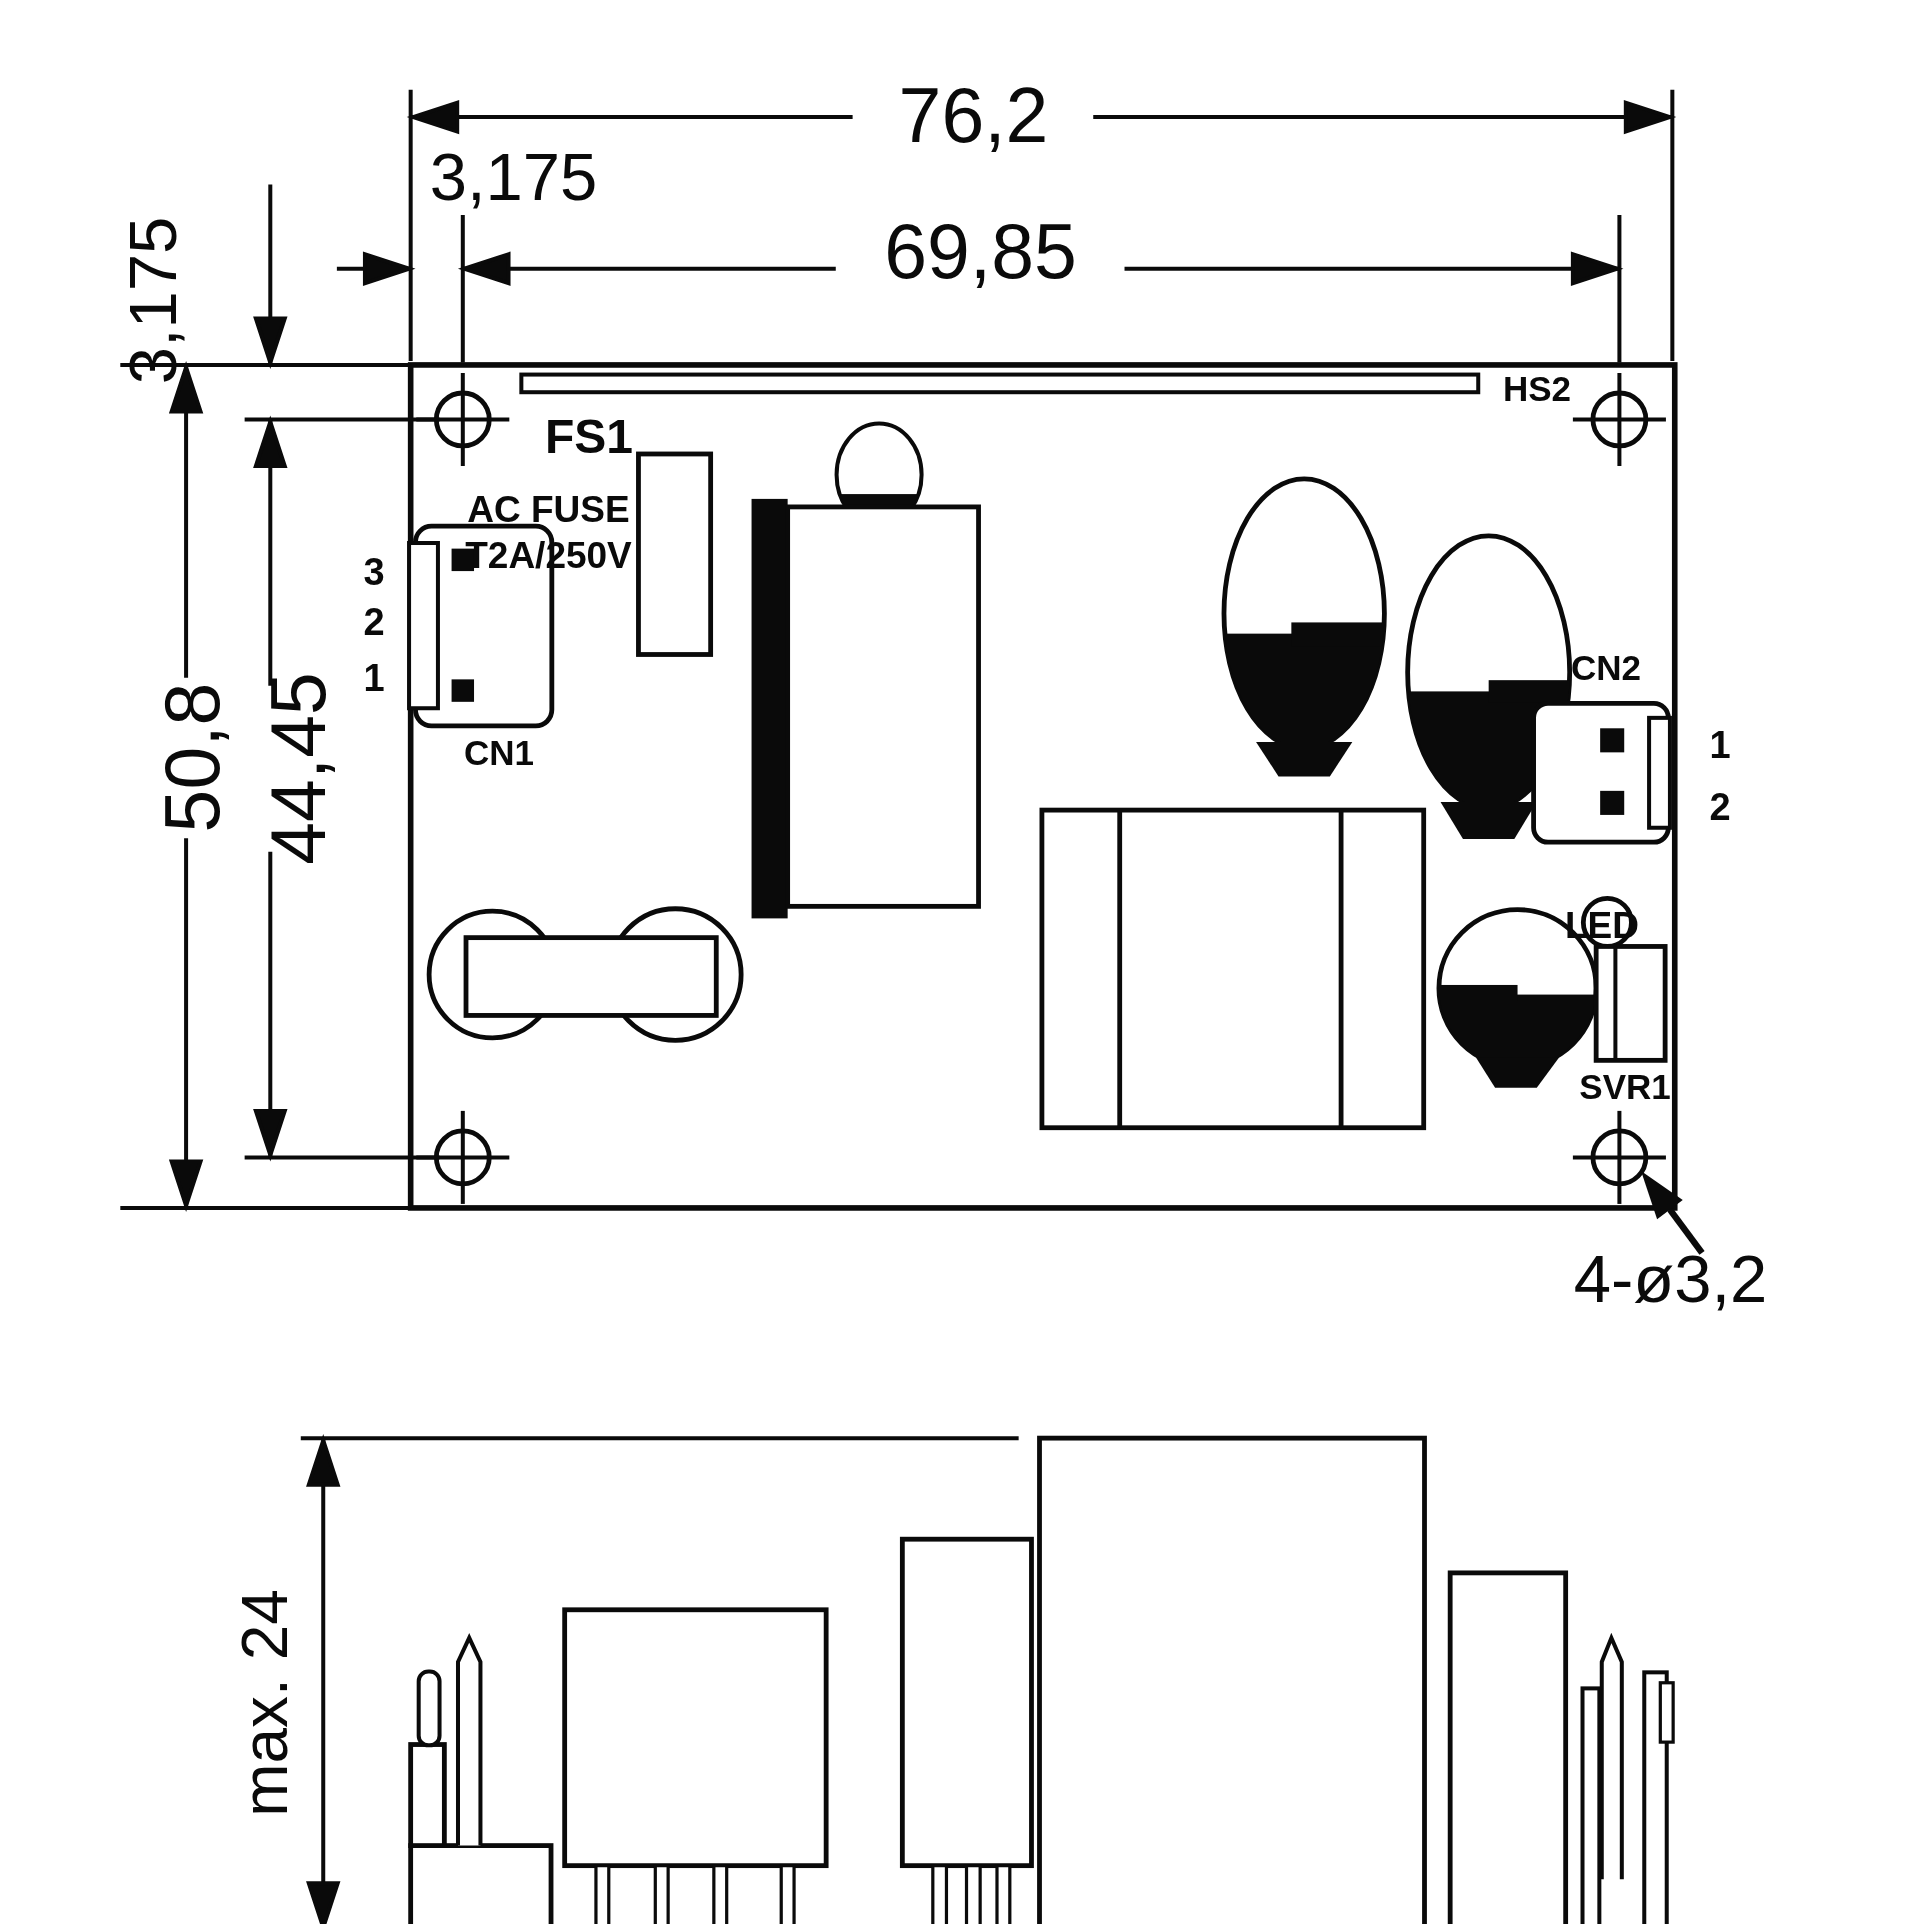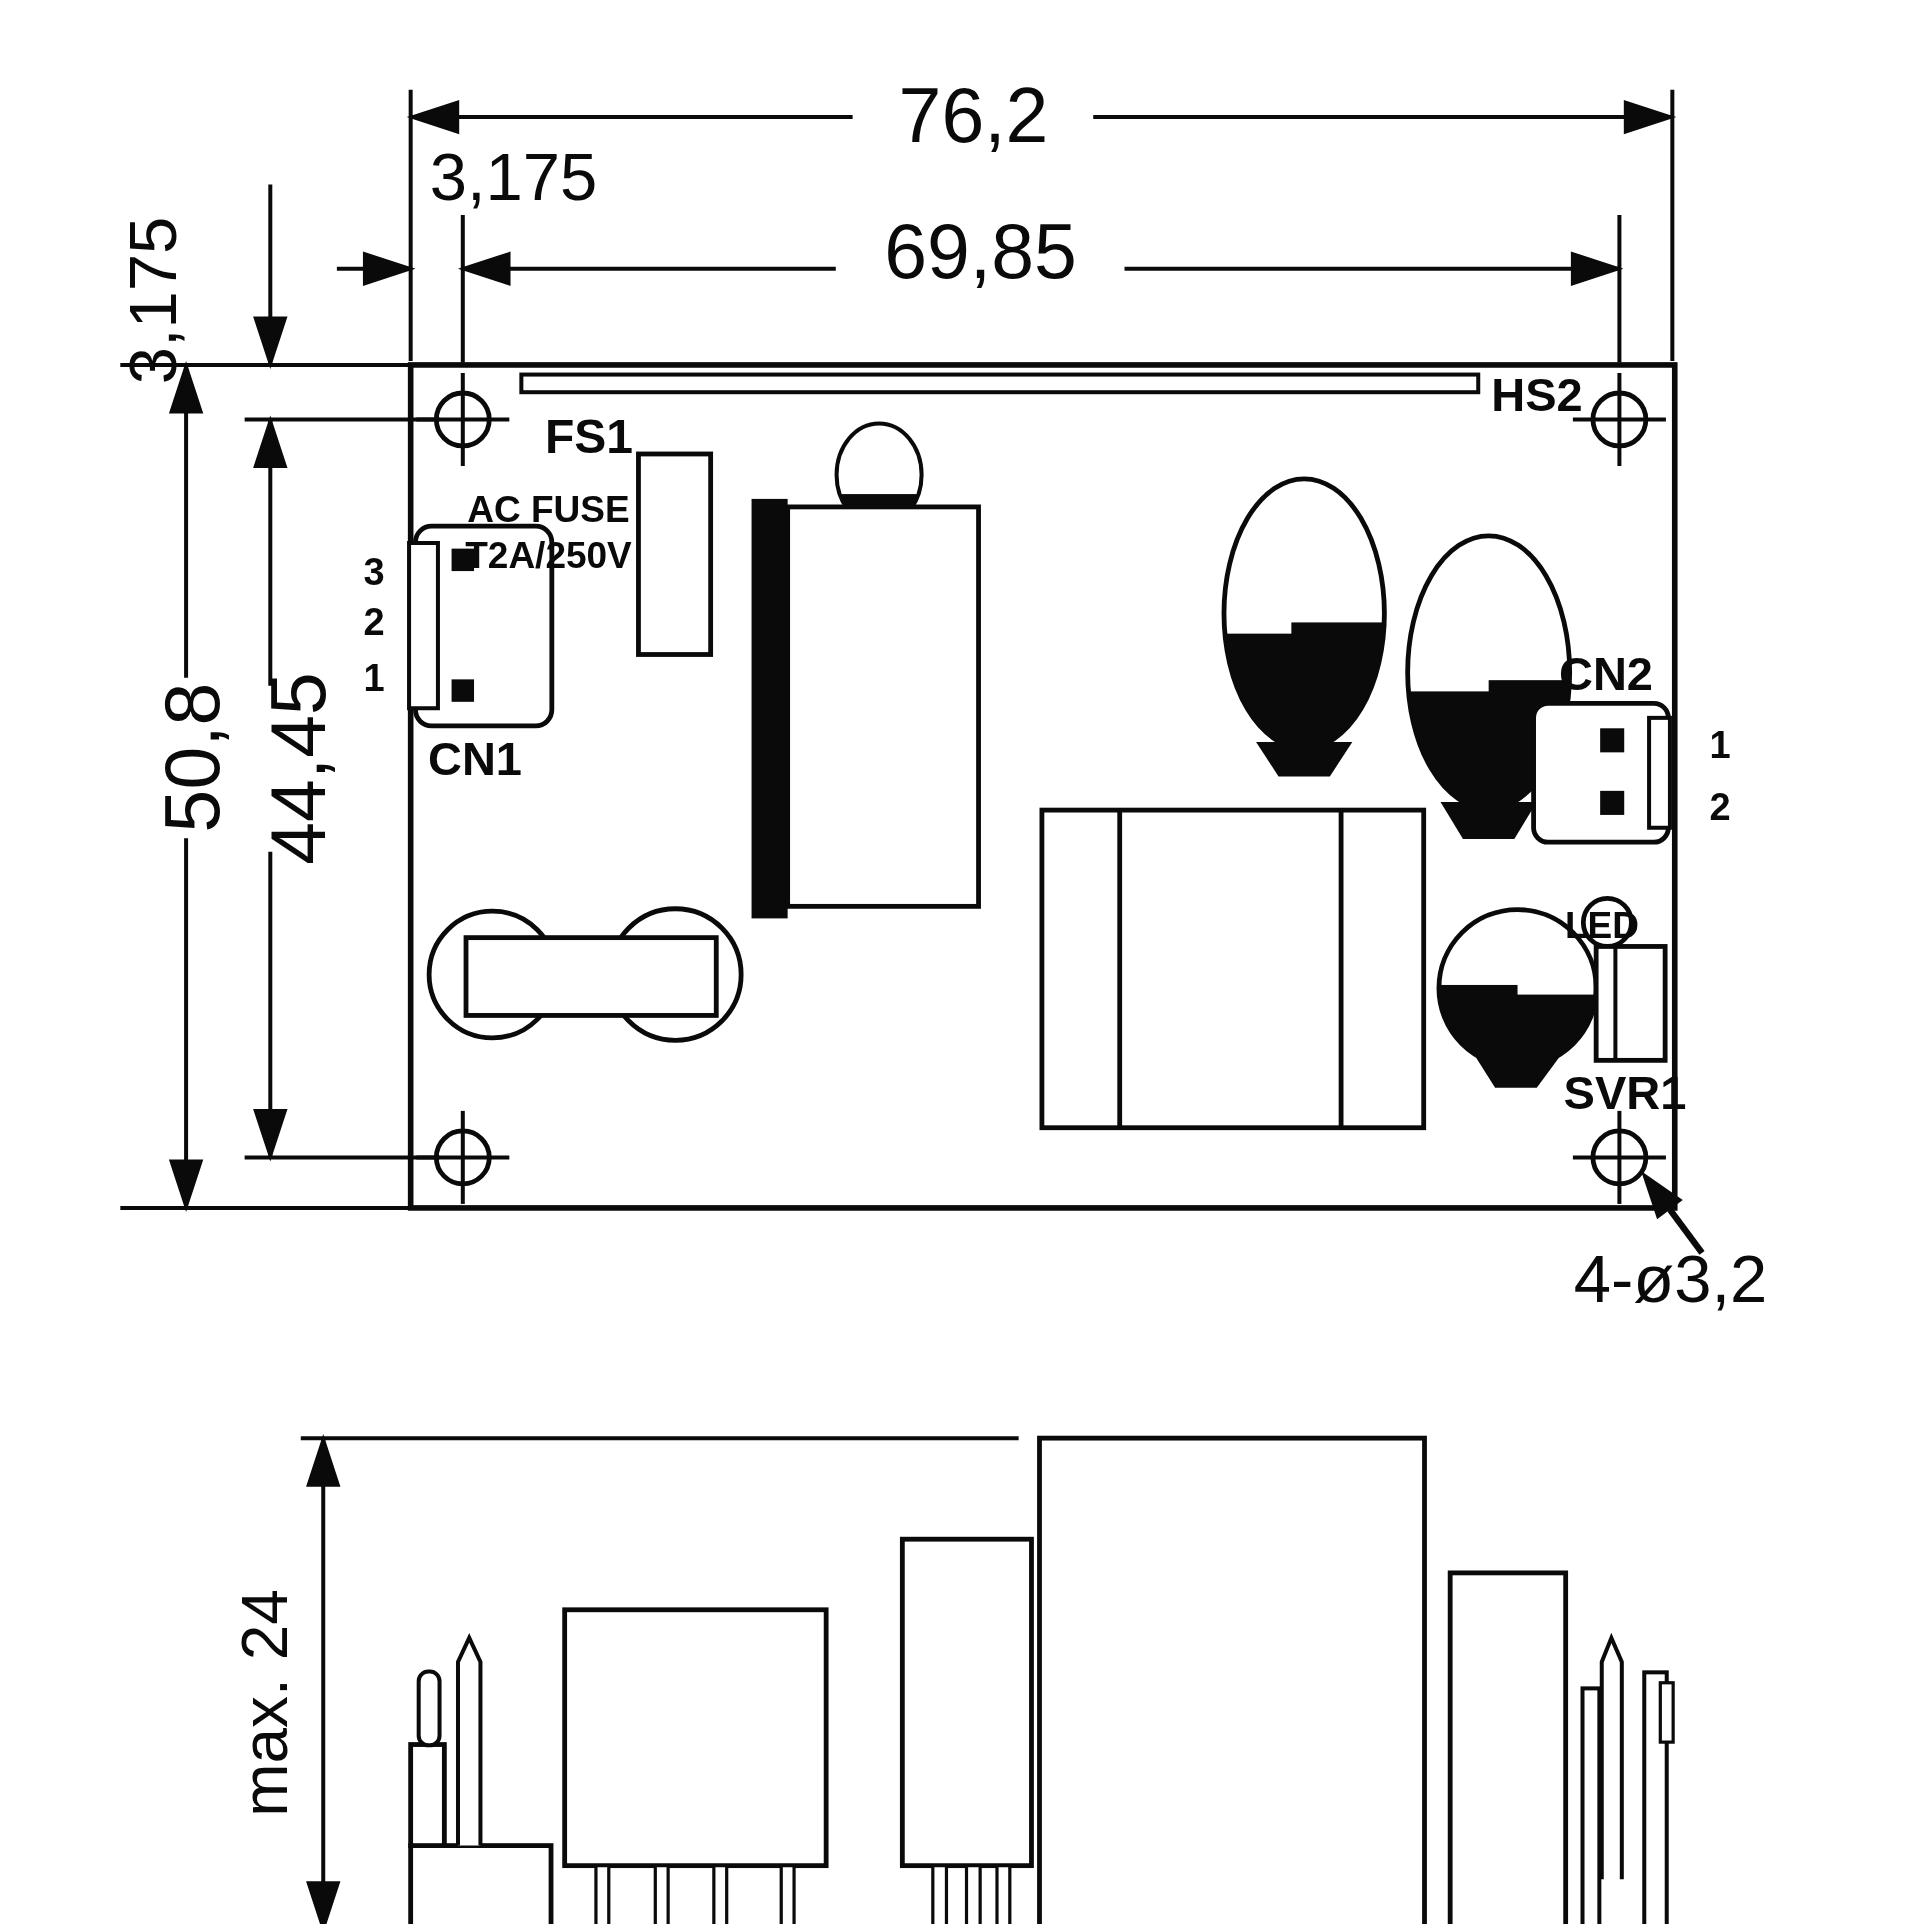--- a/index.html
+++ b/index.html
@@ -6,21 +6,21 @@
   body{width:1925px;height:1925px;position:relative;font-family:"Liberation Sans",sans-serif;color:#0a0a0a}
   #drawing{position:absolute;left:0;top:0}
   .lbl{position:absolute;line-height:1;white-space:nowrap;text-align:center;color:#0a0a0a}
   .b{font-weight:bold}
   .rot{transform:rotate(-90deg);transform-origin:center center}
   .f96{font-size:77px}
   .f84{font-size:67px}
   .f80{font-size:64px}
   .f78{font-size:67px}
   .f62{font-size:48px}
-  .f58{font-size:47px}
+  .f58{font-size:35px}
   .f54{font-size:37px}
   .f48{font-size:38px}
 </style>
 </head>
 <body>
 
 <svg id="drawing" width="1925" height="1925" viewBox="0 0 2400 2400">
   <defs>
     <clipPath id="capc1">
         <ellipse cx="1096" cy="592" rx="53" ry="64"></ellipse>
@@ -229,21 +229,21 @@
 <div class="lbl rot f96" style="left:96px;top:719px;width:192px">50,8</div>
 <div class="lbl rot f96" style="left:178px;top:730px;width:241px">44,45</div>
 
 <div class="lbl b f62" style="left:529px;top:413px;width:120px">FS1</div>
 <div class="lbl b f54" style="left:448px;top:491px;width:201px">AC FUSE</div>
 <div class="lbl b f54" style="left:448px;top:537px;width:201px">T2A/250V</div>
 
 <div class="lbl b f48" style="left:350px;top:553px;width:48px">3</div>
 <div class="lbl b f48" style="left:350px;top:603px;width:48px">2</div>
 <div class="lbl b f48" style="left:350px;top:659px;width:48px">1</div>
-<div class="lbl b f58" style="left:415px;top:735px;width:120px">CN1</div>
+<div class="lbl b f58" style="left:439px;top:735px;width:120px">CN1</div>
 
 <div class="lbl b f58" style="left:1485px;top:371px;width:104px">HS2</div>
 
 <div class="lbl b f58" style="left:1546px;top:650px;width:120px">CN2</div>
 <div class="lbl b f48" style="left:1696px;top:726px;width:48px">1</div>
 <div class="lbl b f48" style="left:1696px;top:788px;width:48px">2</div>
 
 <div class="lbl b f54" style="left:1542px;top:907px;width:120px">LED</div>
 <div class="lbl b f58" style="left:1561px;top:1069px;width:128px">SVR1</div>
 

